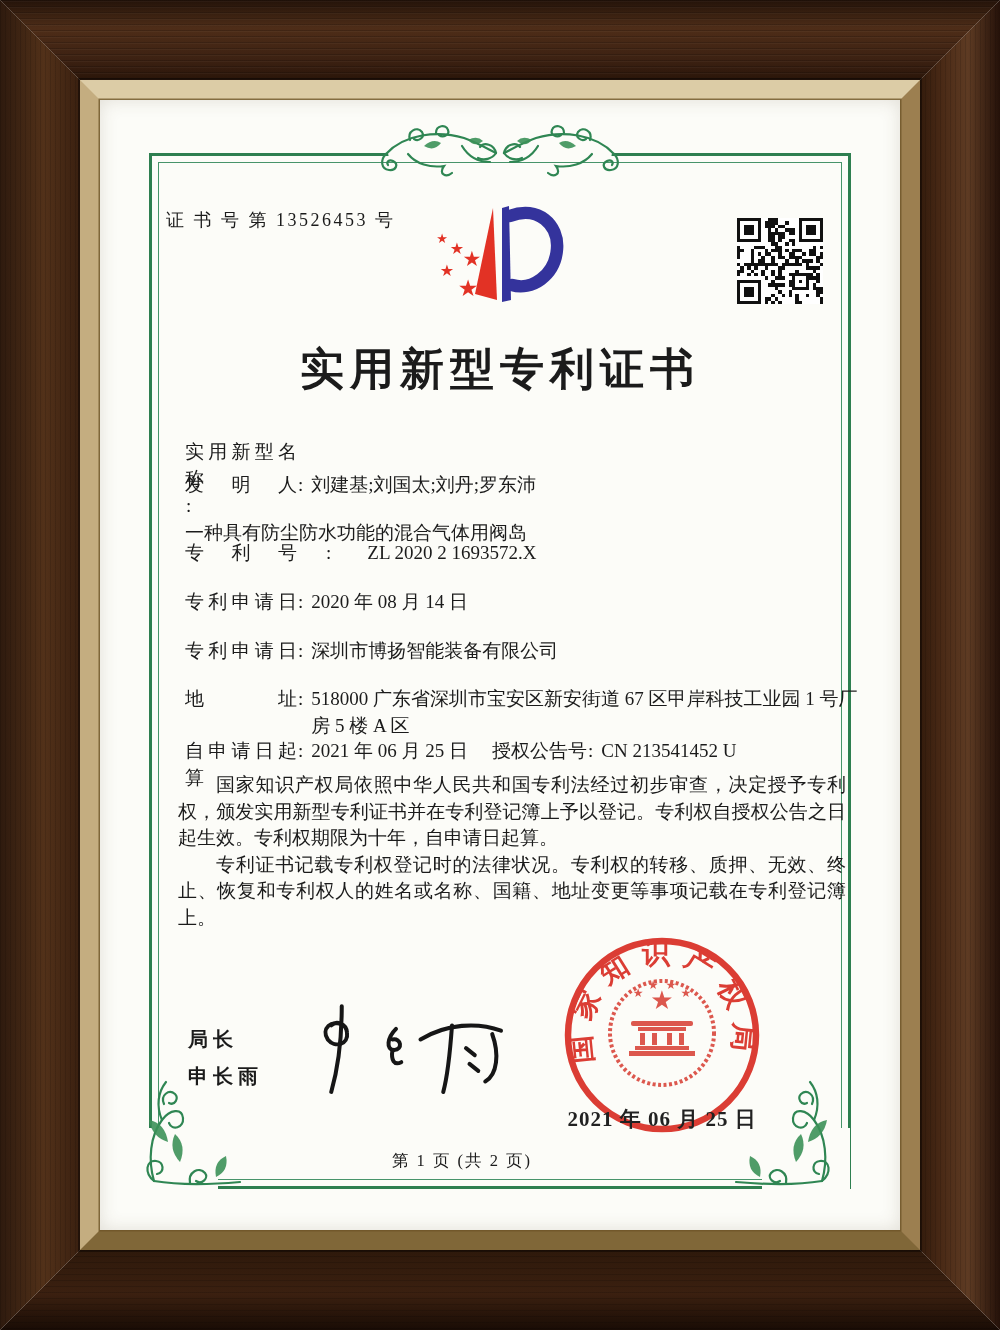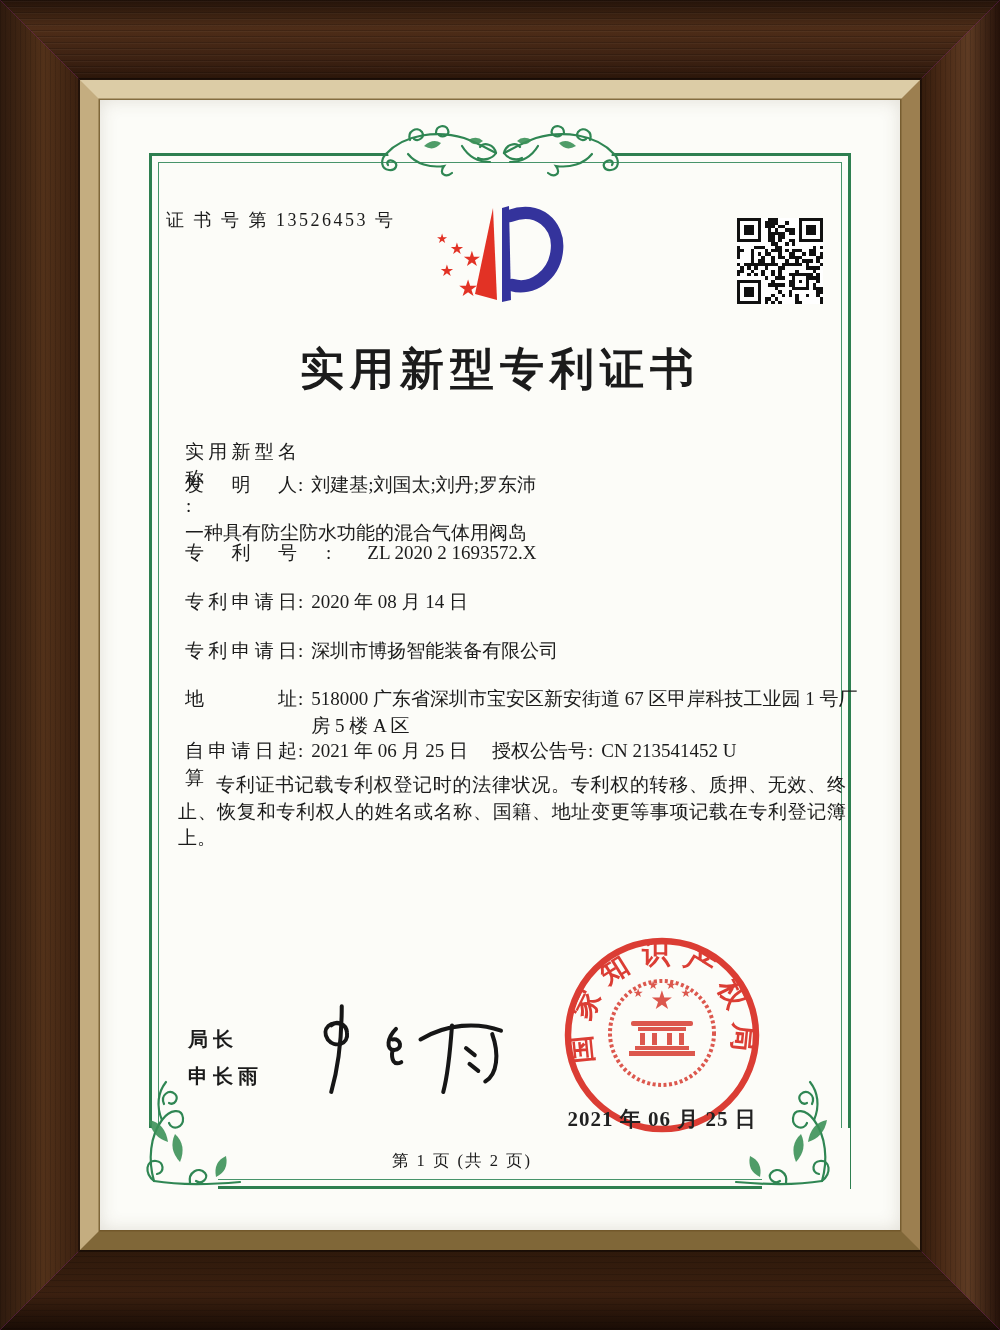--- a/index.html
+++ b/index.html
@@ -1,18 +1,18 @@
 <!DOCTYPE html>
 <html><head>
 <meta charset="utf-8">
 <style>
   html,body { margin:0; padding:0; background:#111; }
   #stage {
     position:relative; width:1000px; height:1330px; overflow:hidden;
-    background:#a21caf;
+    background:#e5e5e5;
     font-family:"Liberation Serif","DejaVu Serif",serif;
     color:#1b1b1b;
   }
   
   .wood { position:absolute; }
   #wood-top { left:0; top:0; width:1000px; height:80px;
     clip-path:polygon(0 0,1000px 0,920px 80px,80px 80px);
     background-image:
       repeating-linear-gradient(180deg, rgba(0,0,0,.16) 0 1px, rgba(255,255,255,.03) 1px 2px, transparent 2px 6px),
       linear-gradient(180deg,#241309,#4e2d18 35%,#3c2112 75%,#2a1509);
@@ -368,20 +368,21 @@
       <span class="field-label">地址</span><span class="field-colon">:</span><span class="field-value">518000 广东省深圳市宝安区新安街道 67 区甲岸科技工业园 1 号厂房 5 楼 A 区</span>
     </div>
     <div class="field-row" style="top:637px;">
       <span class="field-label">自申请日起算</span><span class="field-colon">:</span><span class="field-value">2021 年 06 月 25 日</span>
       <span class="grant-no-group">
         <span class="field-label">授权公告号</span><span class="field-colon">:</span><span class="field-value">CN 213541452 U</span>
       </span>
     </div>
 
     <div id="body-text" class="abs">
+      <p>国家知识产权局依照中华人民共和国专利法经过初步审查，决定授予专利权，颁发实用新型专利证书并在专利登记簿上予以登记。专利权自授权公告之日起生效。专利权期限为十年，自申请日起算。</p>
       <p>专利证书记载专利权登记时的法律状况。专利权的转移、质押、无效、终止、恢复和专利权人的姓名或名称、国籍、地址变更等事项记载在专利登记簿上。</p>
     </div>
 
     <div id="sig-title" class="abs">局长</div>
     <div id="sig-name" class="abs">申长雨</div>
     <svg id="signature-script" class="abs" style="left:198px; top:892px;" width="210" height="115" viewBox="0 0 240 115">
       <path d="M52,30 C38,22 26,34 34,46 C42,56 58,52 56,38 C55,28 44,24 38,30"></path>
       <path d="M50,8 C50,40 46,78 38,106"></path>
       <path d="M112,34 C102,44 100,58 110,58 C120,58 118,44 108,46"></path>
       <path d="M108,58 C106,70 110,76 118,72"></path>

